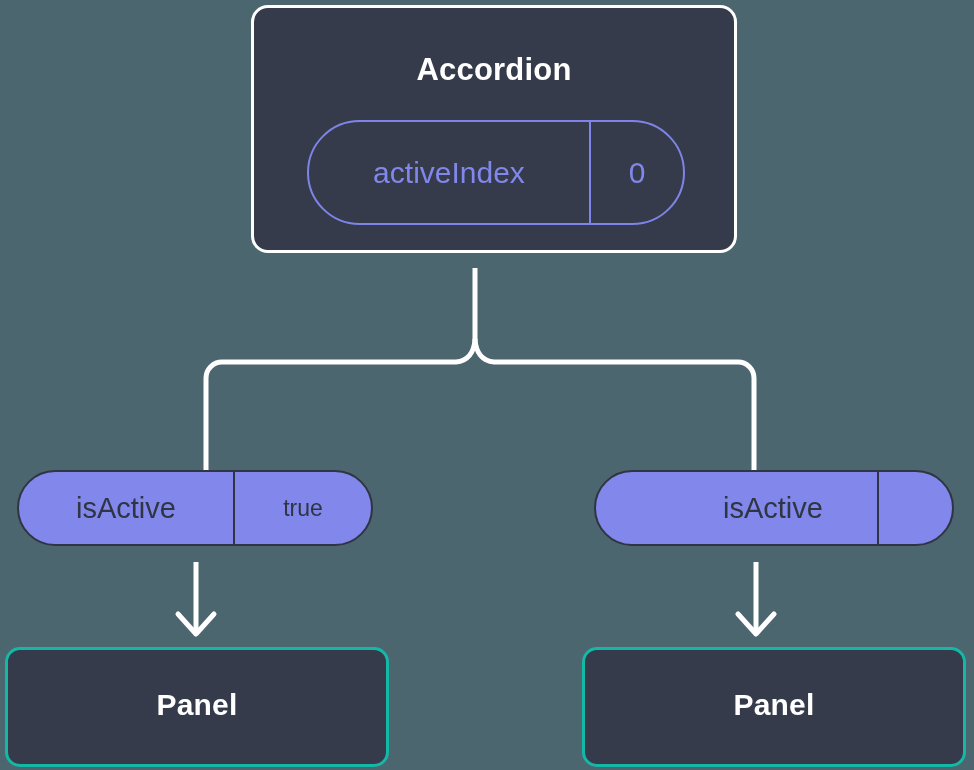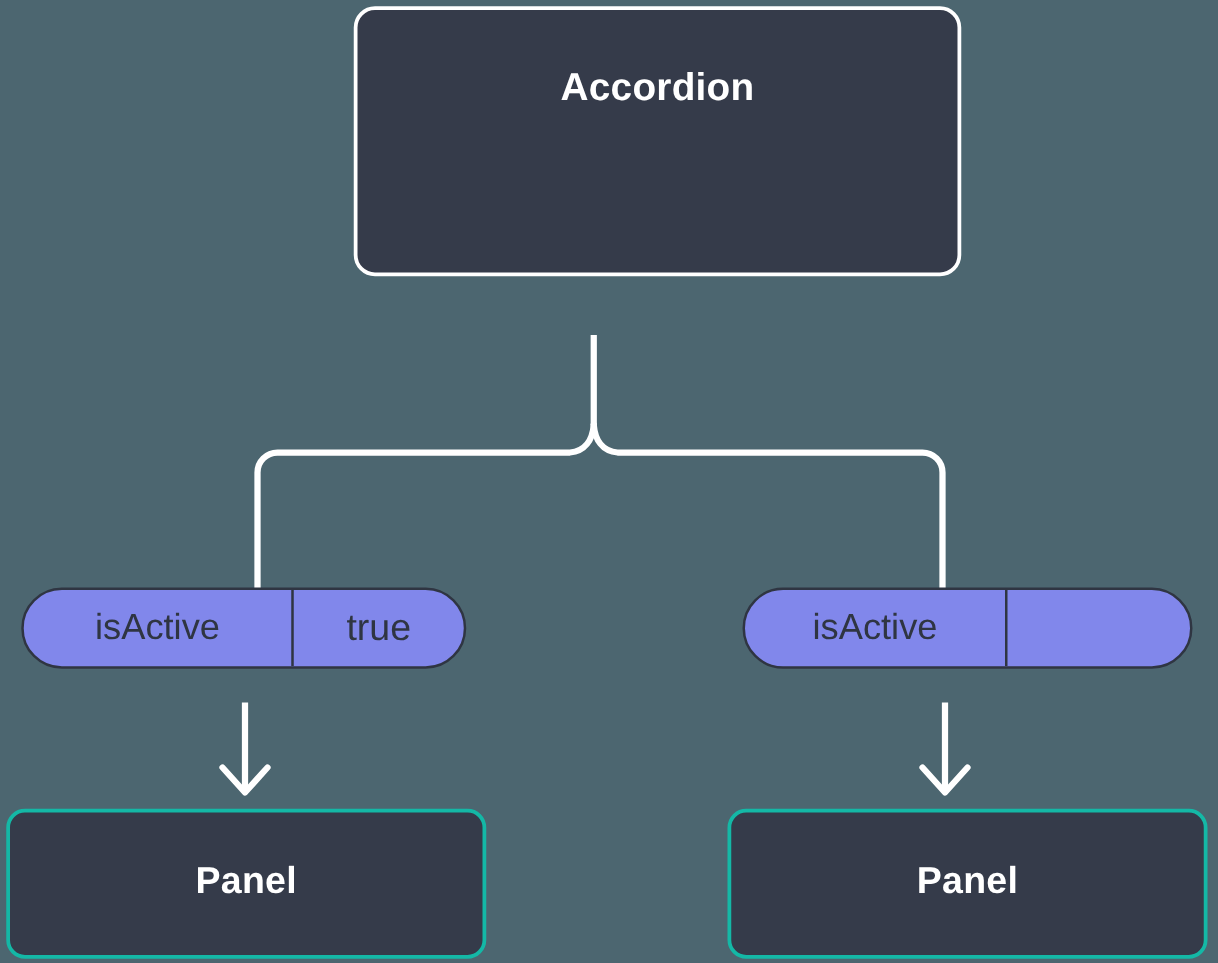--- a/index.html
+++ b/index.html
@@ -37,22 +37,21 @@
     position: absolute;
     box-sizing: border-box;
     background: #353b4a;
     border: 3px solid #ffffff;
     border-radius: 17px;
   }
   #accordion-node {
     left: 251px;
     top: 5px;
     width: 486px;
-    height: 216px;
-    margin-left: 32px;
+    height: 248px;
   }
   #accordion-title {
     position: absolute;
     left: 0;
     top: 46px;
     width: 100%;
     text-align: center;
     color: #ffffff;
     font-size: 31px;
     font-weight: 700;
@@ -94,45 +93,46 @@
     color: #8187eb;
     font-size: 30px;
     line-height: 1;
     white-space: nowrap;
   }
 
   
   .prop-pill {
     position: absolute;
     box-sizing: border-box;
-    height: 65px;
+    height: 76px;
     background: #8187eb;
     border: 2px solid #2f3542;
     border-radius: 47px;
     display: flex;
     align-items: stretch;
     overflow: hidden;
+    justify-content: center;
   }
   .prop-pill .pill-key {
     display: flex;
     align-items: center;
     justify-content: center;
     color: #2f3542;
     font-size: 29px;
     line-height: 1;
     border-right: 2px solid #2f3542;
     white-space: nowrap;
   }
   .prop-pill .pill-val {
     flex: 1 1 auto;
     display: flex;
     align-items: center;
     justify-content: center;
     color: #2f3542;
-    font-size: 30px;
+    font-size: 23px;
     line-height: 1;
     white-space: nowrap;
   }
   #pill-left {
     left: 17px;
     top: 470px;
     width: 356px;
   }
   #pill-left .pill-key { flex: 0 0 214px; }
   #pill-right {
@@ -191,20 +191,24 @@
     <path d="M 196 562 L 196 634" fill="none" stroke="#ffffff" stroke-width="5" stroke-linecap="butt"></path>
     <path d="M 178 614 L 196 634 L 214 614" fill="none" stroke="#ffffff" stroke-width="5" stroke-linecap="round" stroke-linejoin="round"></path>
 
     <path d="M 756 562 L 756 634" fill="none" stroke="#ffffff" stroke-width="5" stroke-linecap="butt"></path>
     <path d="M 738 614 L 756 634 L 774 614" fill="none" stroke="#ffffff" stroke-width="5" stroke-linecap="round" stroke-linejoin="round"></path>
   </svg>
 
   <div class="node-box" id="accordion-node">
     <div id="accordion-title">Accordion</div>
 
+    <div id="activeindex-pill">
+      <div class="pill-key">activeIndex</div>
+      <div class="pill-val">0</div>
+    </div>
   </div>
 
   <div class="prop-pill" id="pill-left">
     <div class="pill-key">isActive</div>
     <div class="pill-val">true</div>
   </div>
 
   <div class="prop-pill" id="pill-right">
     <div class="pill-key">isActive</div>
   </div>

